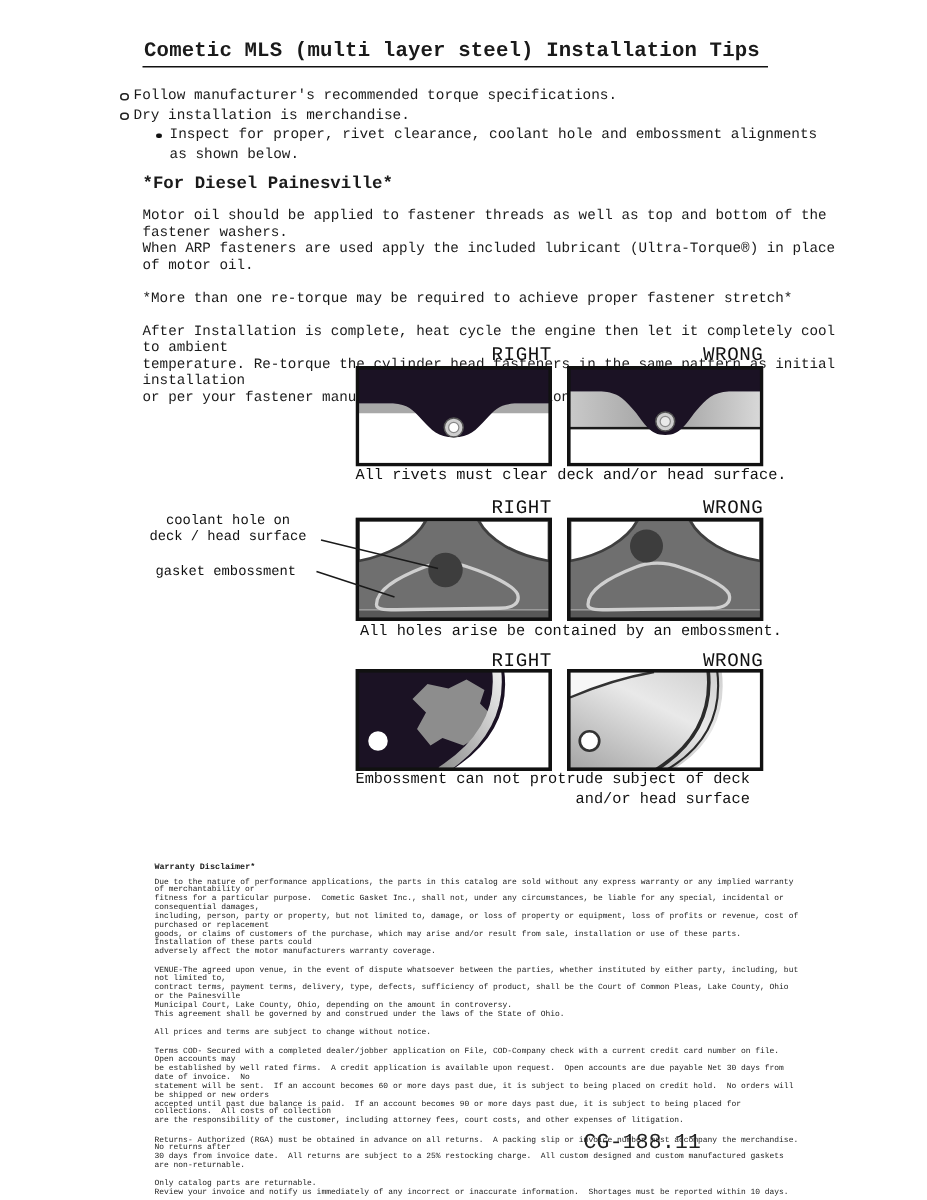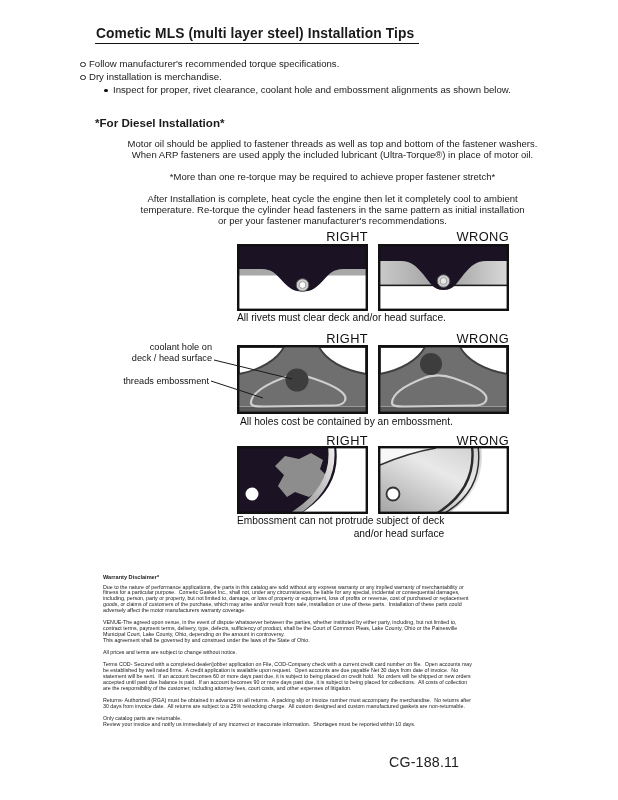--- a/index.html
+++ b/index.html
@@ -1,36 +1,36 @@
 <!DOCTYPE html>
 <html><head>
 <meta charset="utf-8">
 <style>
   html,body{margin:0;padding:0;background:#fff;}
   .page{position:relative;width:618px;height:800px;background:#ffffff;overflow:hidden;
-        font-family:Liberation Sans, sans-serif;color:#1a1a1a;}
+        font-family:Liberation Mono, monospace;color:#1a1a1a;}
   .abs{position:absolute;}
   
   .title{font-size:13.8px;font-weight:bold;border-bottom:1.6px solid #111;
          padding:0 5px 2px 1px;display:inline-block;letter-spacing:.1px;}
   
   .bullets{left:80px;top:58px;width:470px;}
   .bullet-row{display:flex;align-items:flex-start;font-size:9.6px;line-height:12.6px;margin-bottom:.5px;}
   .bullet-row .mk{flex:0 0 9px;display:flex;justify-content:flex-start;align-items:center;height:12.6px;}
   .ring{width:3.6px;height:3.6px;border:1px solid #222;border-radius:50%;display:inline-block;}
   .dot{width:3.8px;height:3.8px;background:#111;border-radius:50%;display:inline-block;}
   .sub{margin-left:24px;}
   
   .diesel{left:95px;top:116px;width:475px;}
   .diesel h2{font-size:11.6px;margin:0 0 9px 0;}
-  .diesel p{font-size:9.5px;line-height:11px;margin:0 0 11px 0;white-space:pre-wrap;text-align:center;}
+  .diesel p{font-size:9.5px;line-height:11px;margin:0 0 11px 0;white-space:pre-wrap;}
   
   .rw-label{width:131px;text-align:right;font-size:12.8px;letter-spacing:.4px;color:#111;}
   .caption{font-size:10.2px;line-height:12.5px;white-space:pre-wrap;color:#111;text-align:right;}
-  .side-label{font-size:9.2px;line-height:10.6px;text-align:right;white-space:pre-wrap;color:#111;}
+  .side-label{font-size:9.2px;line-height:10.6px;text-align:center;white-space:pre-wrap;color:#111;}
   .panel{display:block;}
   
   .disclaimer{left:103px;top:574px;width:432px;}
   .disclaimer h3{font-size:5.6px;margin:0 0 4.5px 0;}
   .disclaimer p{font-size:5.3px;line-height:5.85px;margin:0 0 6.5px 0;white-space:pre-wrap;}
   .footer-code{font-size:14.2px;color:#222;letter-spacing:.2px;}
   svg{display:block;}
   .overlay{pointer-events:none;}
 </style>
 </head>
@@ -57,21 +57,21 @@
     </div>
     <div class="bullet-row sub">
       <span class="mk">
           <span class="dot"></span>
         </span>
       <span>Inspect for proper, rivet clearance, coolant hole and embossment alignments as shown below.</span>
     </div>
   </div>
 
   <div class="abs diesel">
-    <h2>*For Diesel Installation*</h2>
+    <h2>*For Diesel Painesville*</h2>
     <p>Motor oil should be applied to fastener threads as well as top and bottom of the fastener washers.
 When ARP fasteners are used apply the included lubricant (Ultra-Torque®) in place of motor oil.</p>
     <p>*More than one re-torque may be required to achieve proper fastener stretch*</p>
     <p>After Installation is complete, heat cycle the engine then let it completely cool to ambient
 temperature. Re-torque the cylinder head fasteners in the same pattern as initial installation
 or per your fastener manufacturer's recommendations.</p>
   </div>
 
   <div class="abs rw-label" style="left:237px;top:229px;">RIGHT</div>
   <div class="abs rw-label" style="left:378px;top:229px;">WRONG</div>
@@ -103,21 +103,21 @@
     <rect x="1.2" y="1.2" width="128.6" height="64.6" fill="none" stroke="#111" stroke-width="2.4"></rect>
   </svg>
 
   <div class="abs caption" style="left:237px;top:312px;">All rivets must clear deck and/or head surface.</div>
 
   <div class="abs rw-label" style="left:237px;top:331px;">RIGHT</div>
   <div class="abs rw-label" style="left:378px;top:331px;">WRONG</div>
 
   <div class="abs side-label" style="left:92px;top:342px;width:120px;">coolant hole on
 deck / head surface</div>
-  <div class="abs side-label" style="left:92px;top:376px;width:117px;">threads embossment</div>
+  <div class="abs side-label" style="left:92px;top:376px;width:117px;">gasket embossment</div>
 
   <svg class="abs panel" style="left:237px;top:345px;" width="131" height="69" viewBox="0 0 131 69">
     <rect x="0" y="0" width="131" height="69" fill="#6f6f6f"></rect>
     <path d="M2,2 L47,2 C40,15 23,25 2,29 Z" fill="#ffffff" stroke="#3f3f3f" stroke-width="1.8"></path>
     <path d="M82,2 L129,2 L129,29 C106,25 89,15 82,2 Z" fill="#ffffff" stroke="#3f3f3f" stroke-width="1.8"></path>
     <rect x="2" y="62" width="127" height="5" fill="#585858"></rect>
     <rect x="2" y="61" width="127" height="1" fill="#9a9a9a"></rect>
     <path d="M14,58 C14,48 28,40 46,33 C54,29.5 66,29.5 75,33 C90,38 105,45 108,51 C110,57 105,60.5 96,60.5 L27,61.5 C18,61.5 14,61 14,58 Z" fill="none" stroke="#cfcfcf" stroke-width="2.2"></path>
     <circle cx="60" cy="35" r="11.5" fill="#3d3d3d"></circle>
     <rect x="1.2" y="1.2" width="128.6" height="66.6" fill="none" stroke="#111" stroke-width="2.4"></rect>
@@ -127,21 +127,21 @@
     <rect x="0" y="0" width="131" height="69" fill="#6f6f6f"></rect>
     <path d="M2,2 L47,2 C40,15 23,25 2,29 Z" fill="#ffffff" stroke="#3f3f3f" stroke-width="1.8"></path>
     <path d="M82,2 L129,2 L129,29 C106,25 89,15 82,2 Z" fill="#ffffff" stroke="#3f3f3f" stroke-width="1.8"></path>
     <rect x="2" y="62" width="127" height="5" fill="#585858"></rect>
     <rect x="2" y="61" width="127" height="1" fill="#9a9a9a"></rect>
     <path d="M14,58 C14,48 28,40 46,33 C54,29.5 66,29.5 75,33 C90,38 105,45 108,51 C110,57 105,60.5 96,60.5 L27,61.5 C18,61.5 14,61 14,58 Z" fill="none" stroke="#cfcfcf" stroke-width="2.2"></path>
     <circle cx="53" cy="19" r="11" fill="#3d3d3d"></circle>
     <rect x="1.2" y="1.2" width="128.6" height="66.6" fill="none" stroke="#111" stroke-width="2.4"></rect>
   </svg>
 
-  <div class="abs caption" style="left:240px;top:416px;">All holes cost be contained by an embossment.</div>
+  <div class="abs caption" style="left:240px;top:416px;">All holes arise be contained by an embossment.</div>
 
   <div class="abs rw-label" style="left:237px;top:433px;">RIGHT</div>
   <div class="abs rw-label" style="left:378px;top:433px;">WRONG</div>
 
   <svg class="abs panel" style="left:237px;top:446px;" width="131" height="68" viewBox="0 0 131 68">
     <defs>
       <linearGradient id="gradStrip" x1="0" y1="1" x2="1" y2="0">
         <stop offset="0" stop-color="#8f8f8f"></stop>
           <stop offset="1" stop-color="#ececec"></stop>
       </linearGradient>

